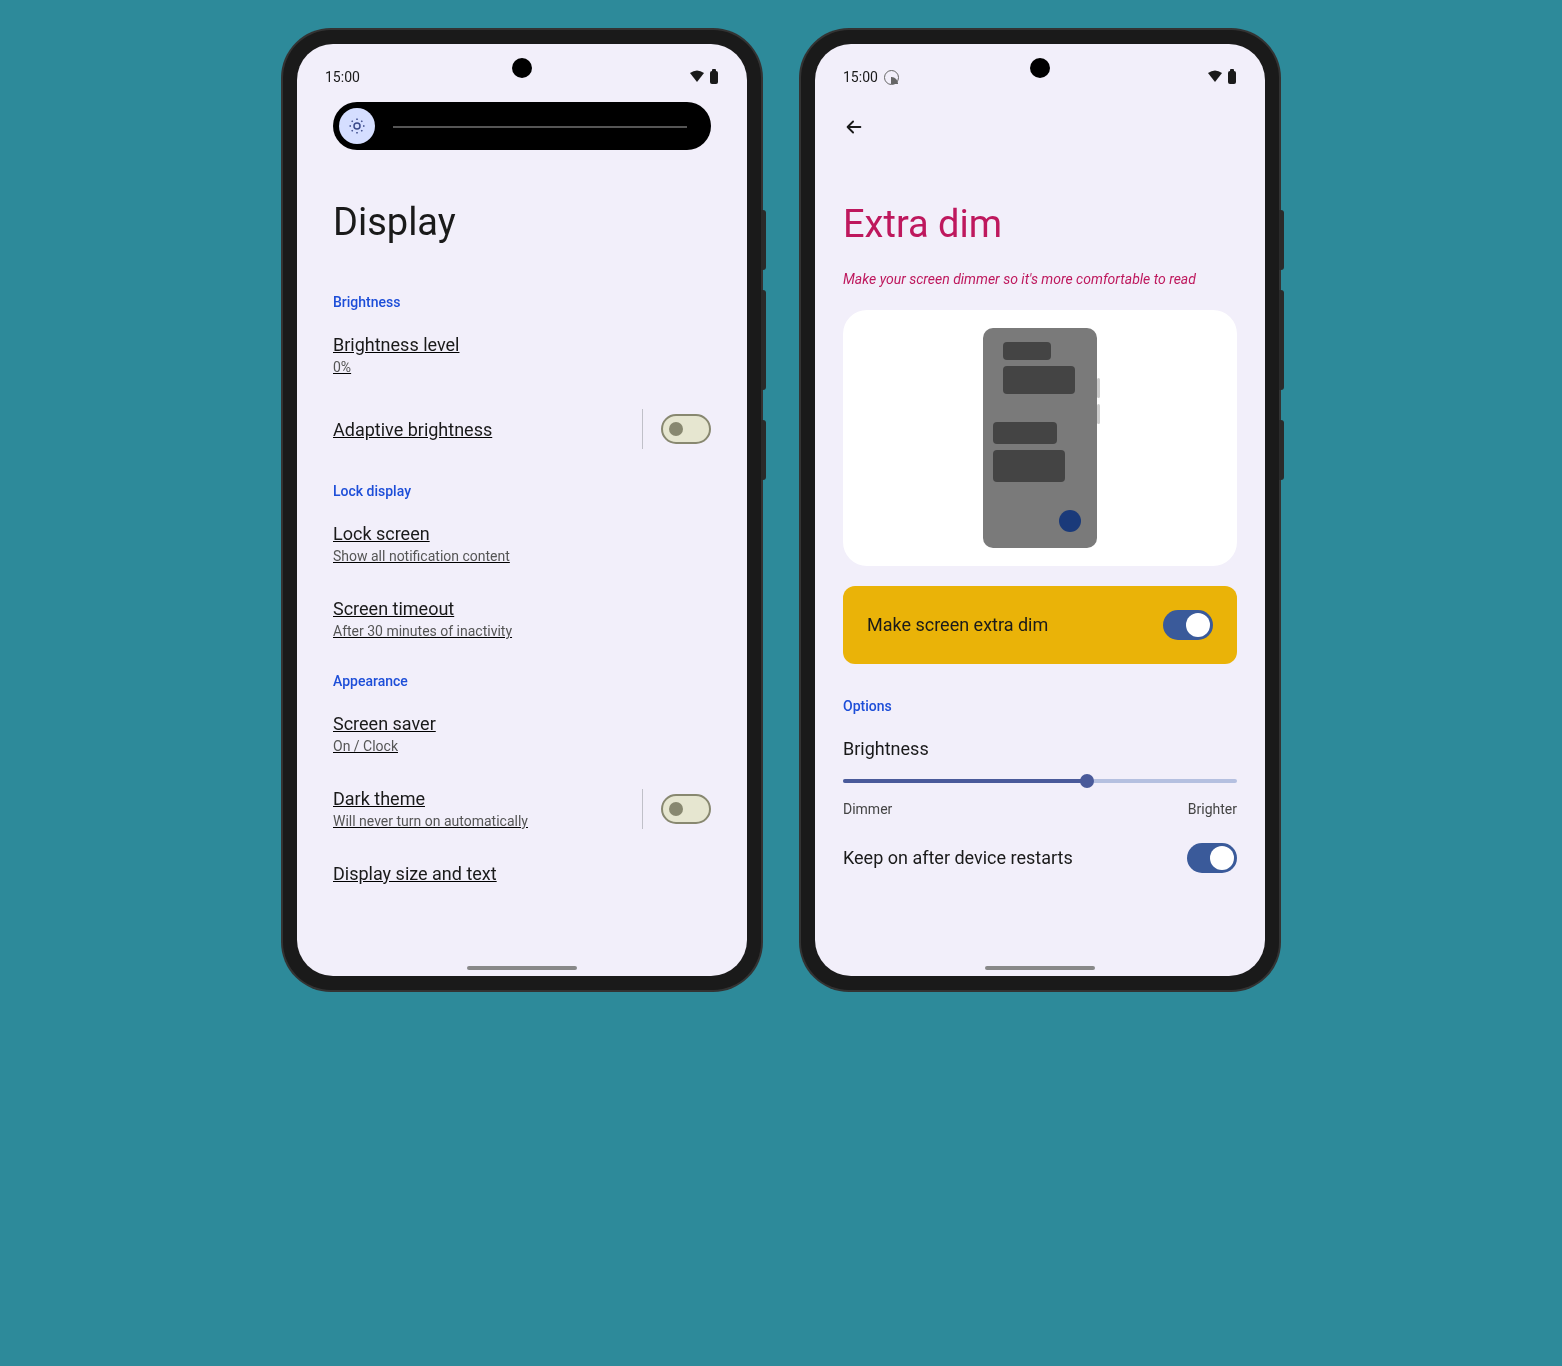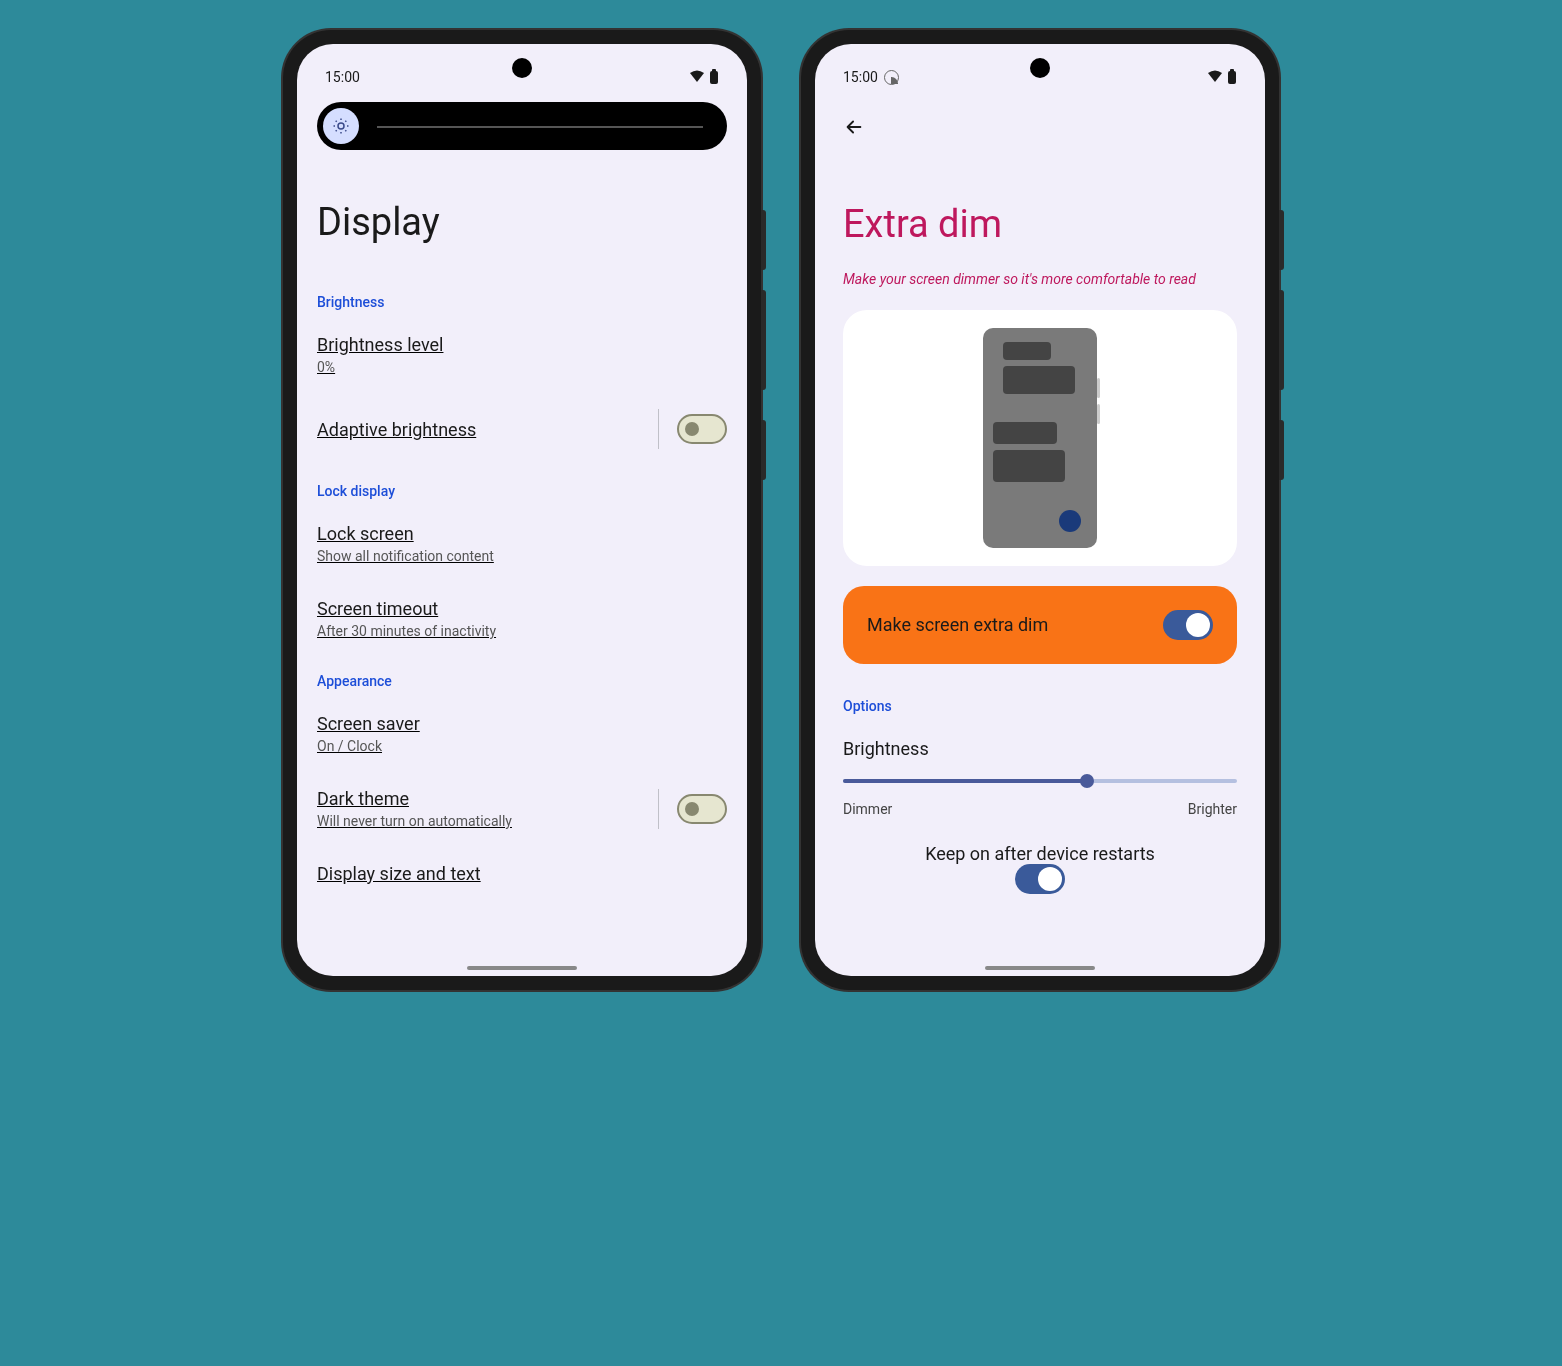--- a/index.html
+++ b/index.html
@@ -59,21 +59,21 @@
     display: flex;
     align-items: center;
     justify-content: space-between;
     padding: 0 28px;
     font-size: 14px;
     color: #1a1a1a;
     margin-top: 8px;
   }
   .status-left { display: flex; align-items: center; gap: 6px; justify-content: center; }
   .status-icons { display: flex; align-items: center; gap: 4px; }
-  .content { flex: 1; overflow: hidden; padding: 0 20px; }
+  .content { flex: 1; overflow: hidden; padding: 0 36px; }
   .content2 { flex: 1; overflow: hidden; padding: 0 28px; }
   
   
   .brightness-pill {
     background: #000;
     border-radius: 30px;
     height: 48px;
     display: flex;
     align-items: center;
     padding: 0 6px;
@@ -200,22 +200,22 @@
   .mini-fab {
     position: absolute;
     bottom: 16px;
     right: 16px;
     width: 22px;
     height: 22px;
     background: #1a3a7a;
     border-radius: 50%;
   }
   .main-toggle-card {
-    background: #f97316;
-    border-radius: 21px;
+    background: #eab308;
+    border-radius: 12px;
     height: 78px;
     display: flex;
     align-items: center;
     justify-content: space-between;
     padding: 0 24px;
     margin-bottom: 34px;
   }
   .main-toggle-label { font-size: 18px; color: #1a1a1a; }
   .toggle-on {
     width: 50px;
@@ -265,21 +265,20 @@
     justify-content: space-between;
     font-size: 14px;
     color: #444;
     margin-top: 18px;
     margin-bottom: 26px;
   }
   .keep-row {
     display: flex;
     align-items: center;
     justify-content: space-between;
-    flex-direction: column;
   }
   .timer-circle {
     width: 15px; height: 15px;
     border: 1.5px solid #666;
     border-radius: 50%;
     position: relative;
   }
   .timer-circle::after {
     content: '';
     position: absolute;

